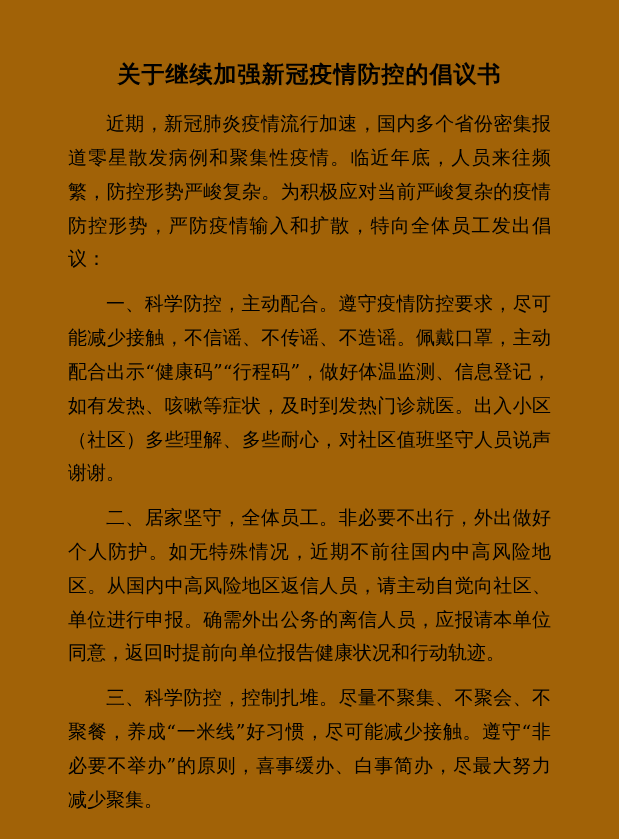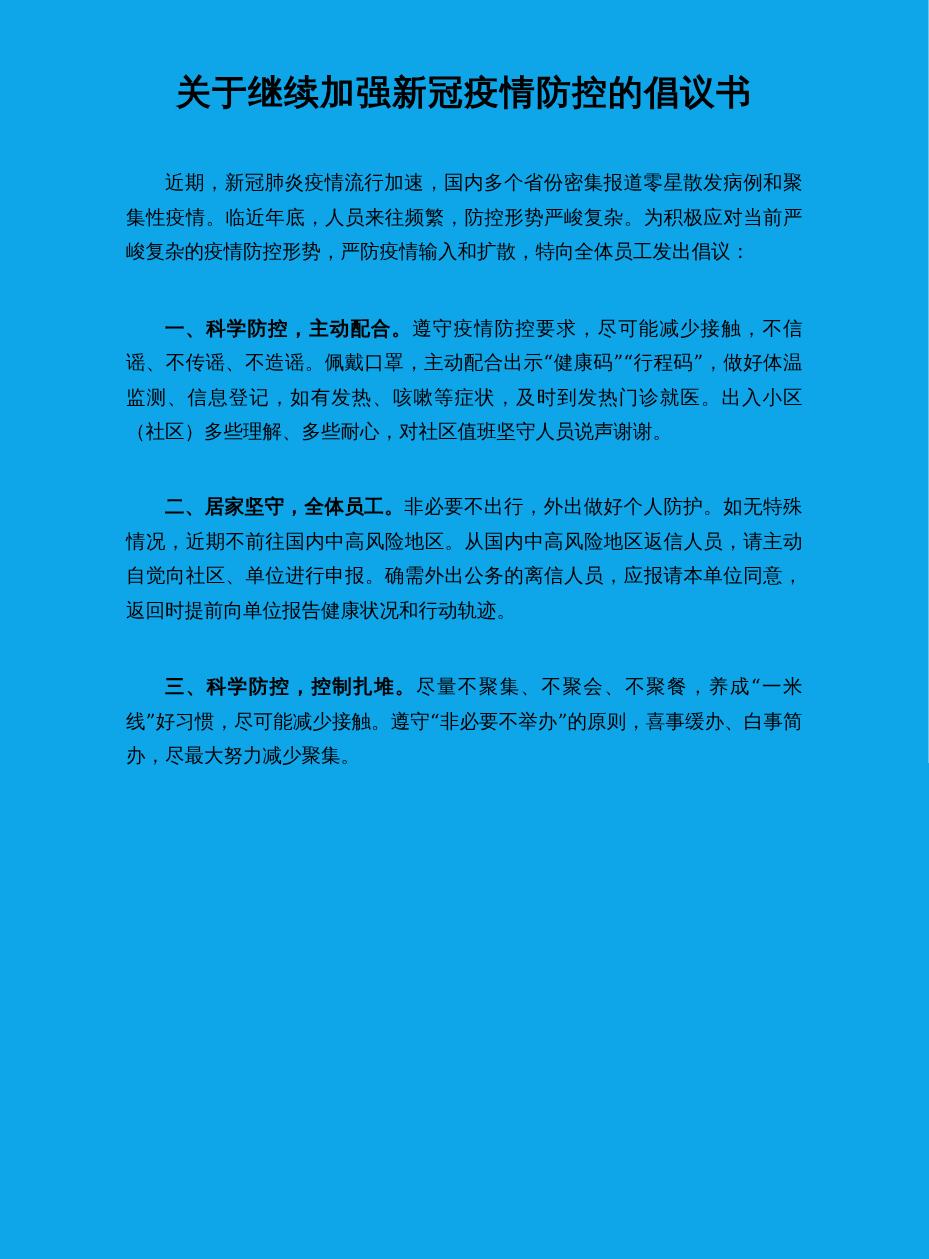--- a/index.html
+++ b/index.html
@@ -12,22 +12,22 @@
     background: #ffffff;
     font-family: "DejaVu Serif", "Liberation Serif", serif;
     color: #000000;
     overflow: hidden;
   }
   .page {
     position: relative;
     width: 619px;
     height: 839px;
     box-sizing: border-box;
-    padding: 4px 68px;
-    background: #0ea5e9;
+    padding: 16px 68px;
+    background: #a16207;
   }
   .doc-title {
     margin: 0;
     padding-top: 42px;
     padding-bottom: 6px;
     font-size: 23px;
     font-weight: bold;
     text-align: center;
     letter-spacing: 1px;
     line-height: 1.4;
@@ -35,31 +35,31 @@
   }
   .salutation {
     margin: 0;
     padding-top: 38px;
     font-size: 17px;
     font-weight: bold;
     line-height: 1.6;
     font-family: "DejaVu Sans", "Liberation Sans", sans-serif;
   }
   .para {
-    margin: 16px;
+    margin: 0;
     padding-top: 11px;
-    font-size: 13px;
+    font-size: 19px;
     line-height: 1.78;
     text-align: justify;
     text-justify: inter-ideograph;
     text-indent: 2em;
     font-family: "DejaVu Serif", "Liberation Serif", serif;
   }
   .para .lead {
-    font-weight: bold;
+    font-weight: normal;
     font-family: "DejaVu Sans", "Liberation Sans", sans-serif;
   }
 </style>
 </head>
 <body>
 
 <div class="page">
 
   <h1 class="doc-title">关于继续加强新冠疫情防控的倡议书</h1>
 

